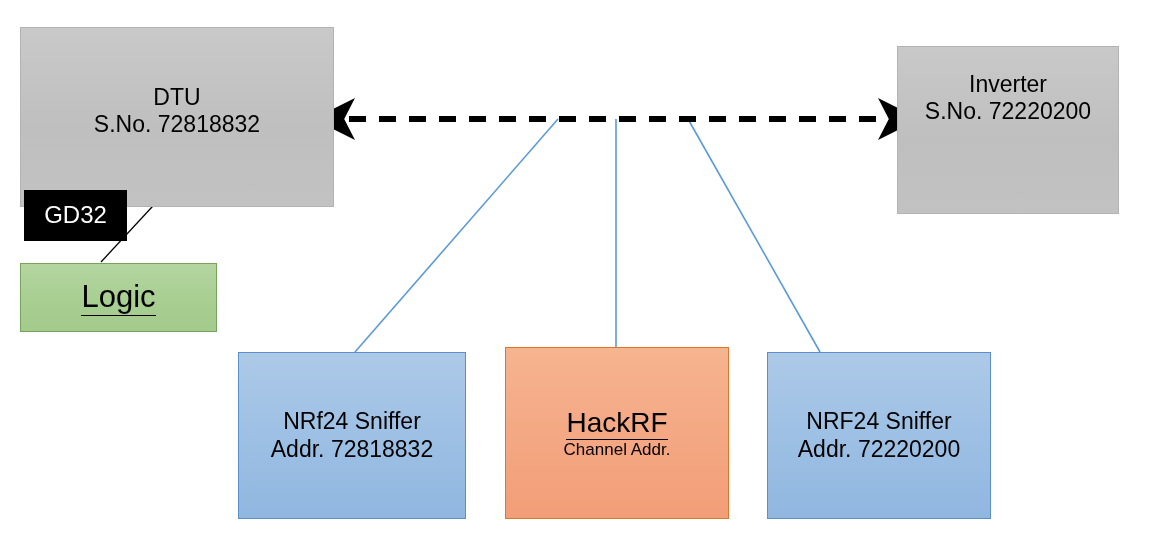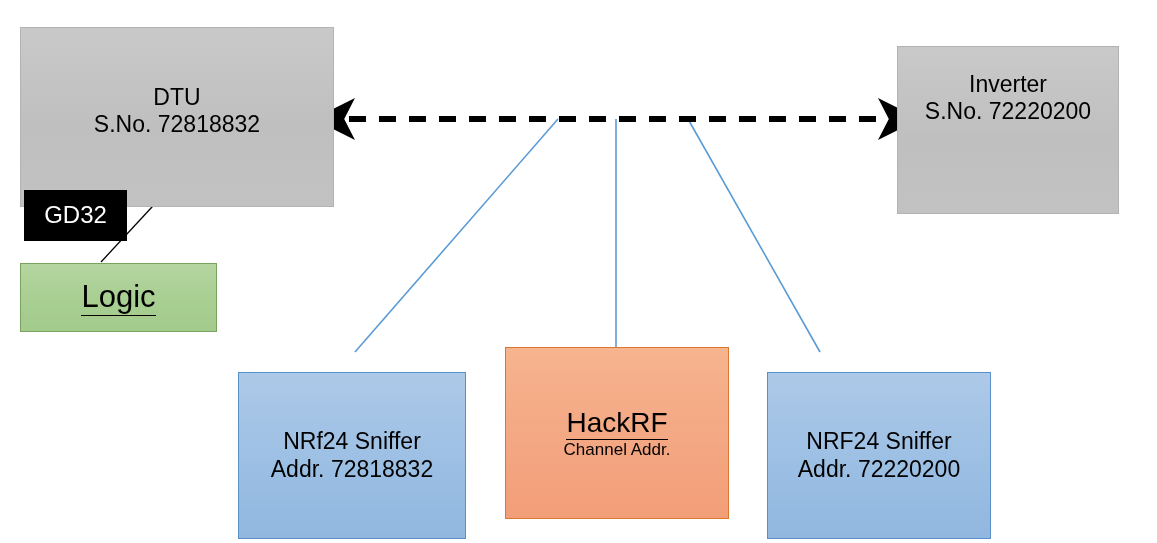--- a/index.html
+++ b/index.html
@@ -55,21 +55,20 @@
     left: 20px; top: 263px; width: 197px; height: 69px;
     background: linear-gradient(180deg, #b4d5a0 0%, #a9cf93 50%, #a3cb8c 100%);
     border: 1px solid #7aa25f;
     font-size: 31px;
   }
   
   .blue-box {
     background: linear-gradient(180deg, #adc9e8 0%, #9dc0e4 50%, #91b7e0 100%);
     border: 1px solid #5a8fc8;
     font-size: 23px;
-    margin-top: 20px;
   }
   #sniffer-left-box  { left: 238px; top: 352px; width: 228px; height: 167px; }
   #sniffer-right-box { left: 767px; top: 352px; width: 224px; height: 167px; }
   
   #hackrf-box {
     left: 505px; top: 347px; width: 224px; height: 172px;
     background: linear-gradient(180deg, #f6b48f 0%, #f4a884 50%, #f29e78 100%);
     border: 1px solid #d9772f;
   }
   #hackrf-box .title  { font-size: 28px; }

